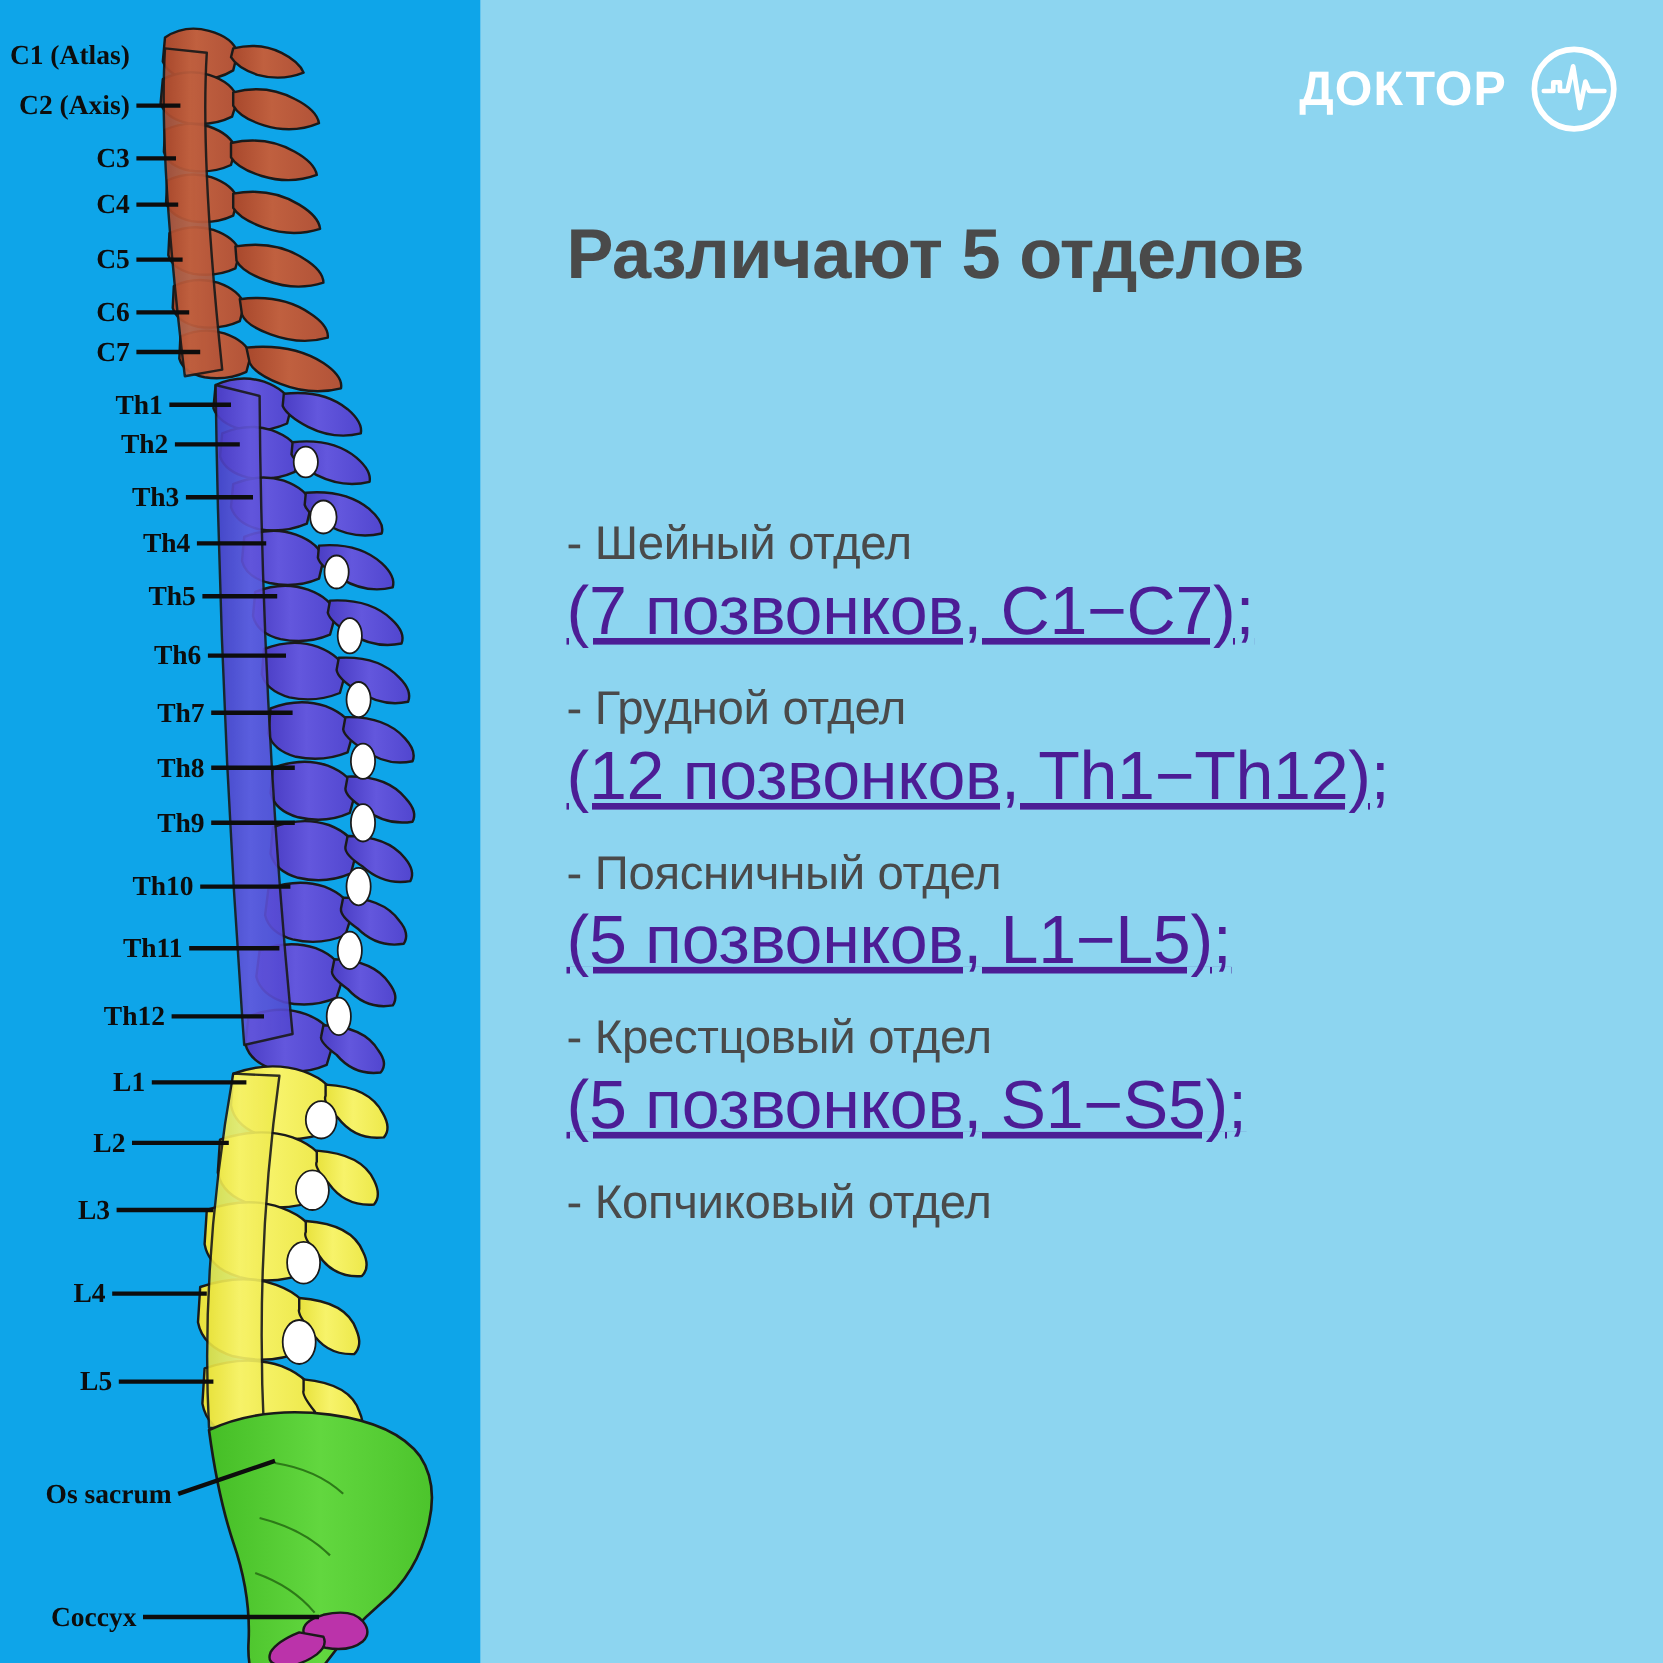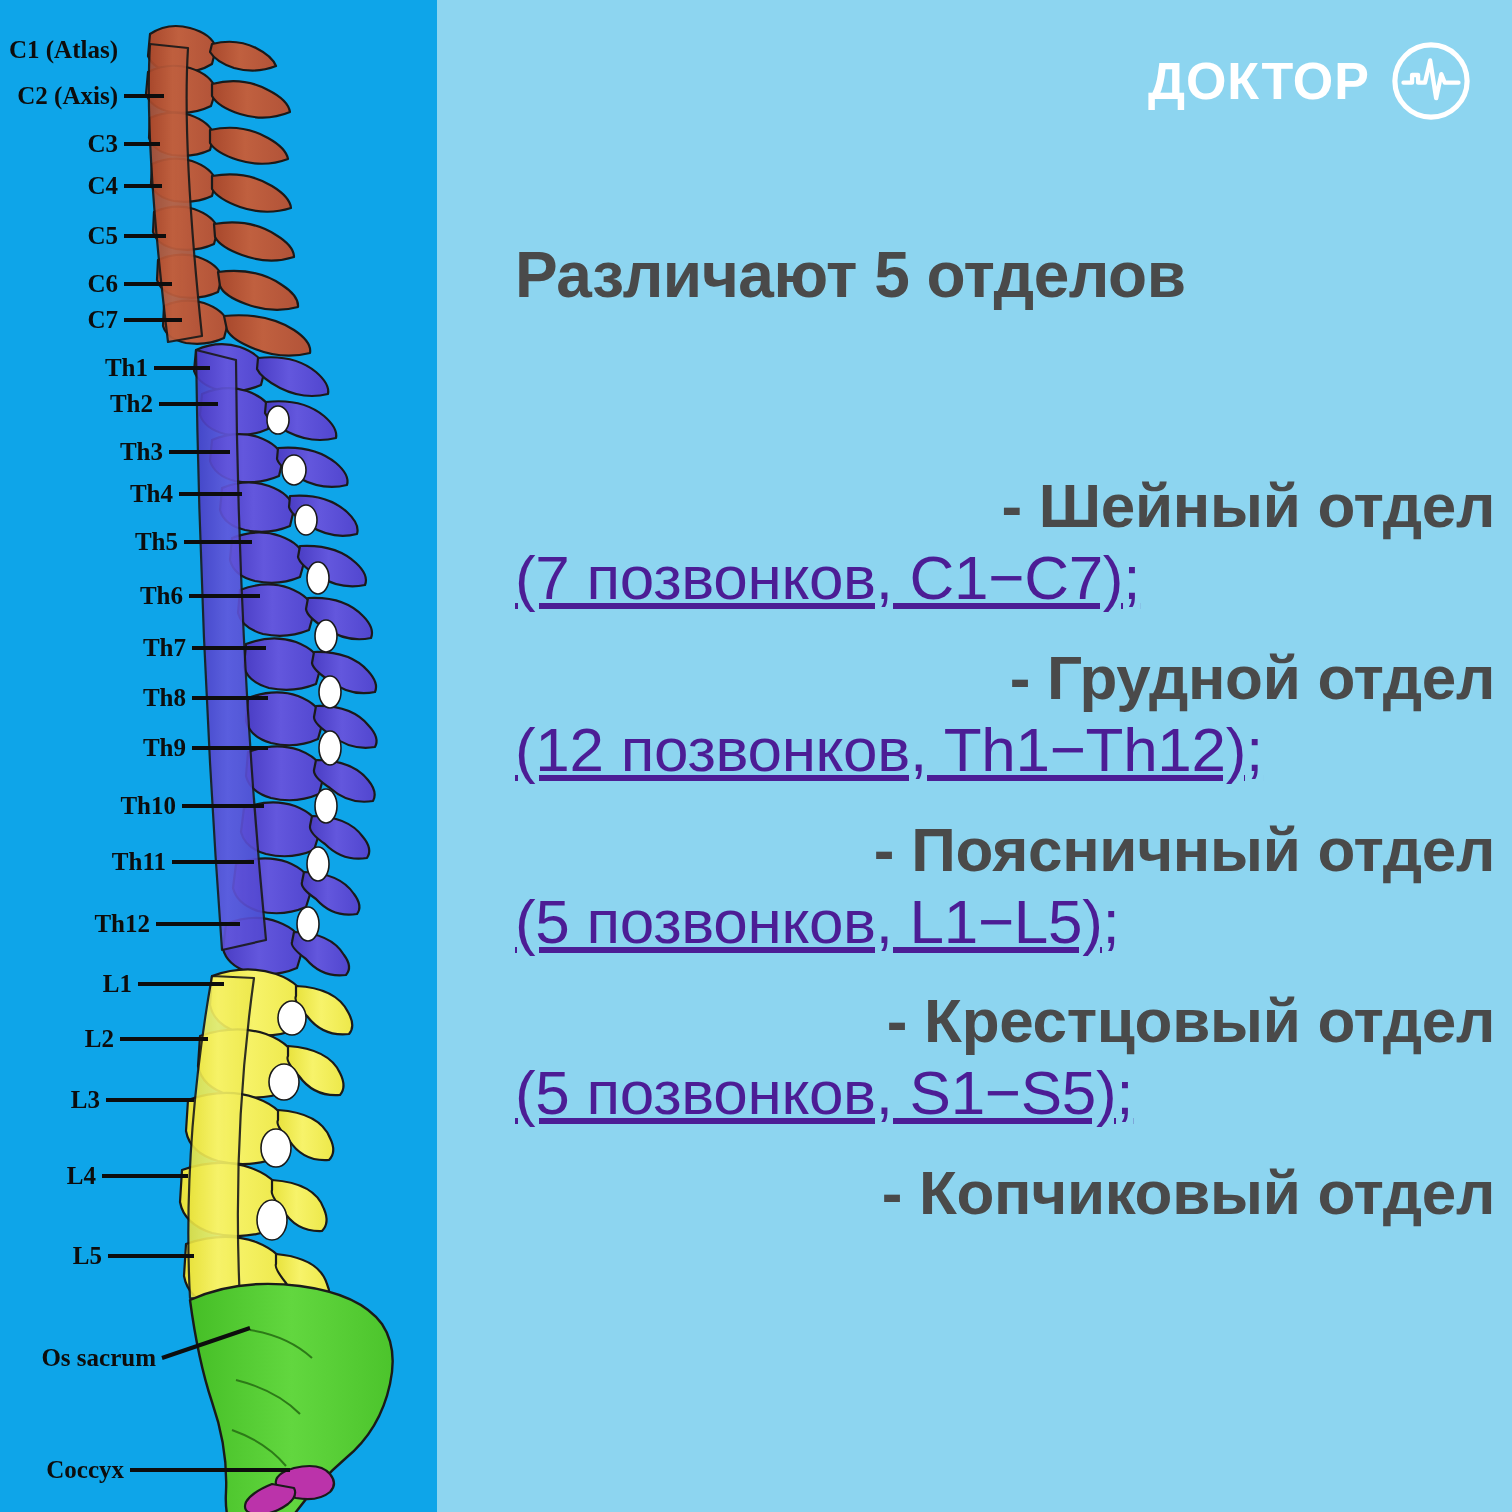--- a/index.html
+++ b/index.html
@@ -12,34 +12,34 @@
   .anatomy-svg{position:absolute;left:0;top:0;width:437px;height:1512px;}
 
   .vlabel{font-family:"Liberation Serif",serif;font-weight:700;fill:#0d0d0d;}
 
   
   .info-panel{position:absolute;left:437px;top:0;width:1075px;height:1512px;
               background:#8DD5F0;}
 
   
   .brand{position:absolute;right:38px;top:38px;display:flex;align-items:center;gap:18px;}
-  .brand-word{font-family:"Liberation Sans",sans-serif;font-weight:700;font-size:52px;
+  .brand-word{font-family:"Liberation Sans",sans-serif;font-weight:700;font-size:44px;
               letter-spacing:1px;color:#ffffff;line-height:1;}
   .brand-mark{width:86px;height:86px;}
 
   
   .headline{position:absolute;left:78px;top:196px;width:930px;
             font-size:64px;font-weight:700;color:#4A4A4A;line-height:1.12;
-            letter-spacing:-0.5px;margin-top:44px;}
+            letter-spacing:-0.5px;}
 
   
   .section-list{position:absolute;left:78px;top:470px;width:980px;}
   .section-item{margin-bottom:28px;}
-  .section-title{font-size:62px;font-weight:700;color:#4A4A4A;line-height:1.16;
-                 letter-spacing:-0.3px;white-space:nowrap;text-align:right;}
+  .section-title{font-size:43px;font-weight:400;color:#4A4A4A;line-height:1.16;
+                 letter-spacing:-0.3px;white-space:nowrap;}
   .section-detail{font-size:62px;font-weight:400;color:#4c1d95;line-height:1.16;
                   letter-spacing:-0.3px;white-space:nowrap;text-decoration:underline;}
 </style>
 </head>
 <body>
 
 <div class="canvas">
 
   <div class="anatomy-panel">
     <svg class="anatomy-svg" viewBox="0 0 437 1512">

